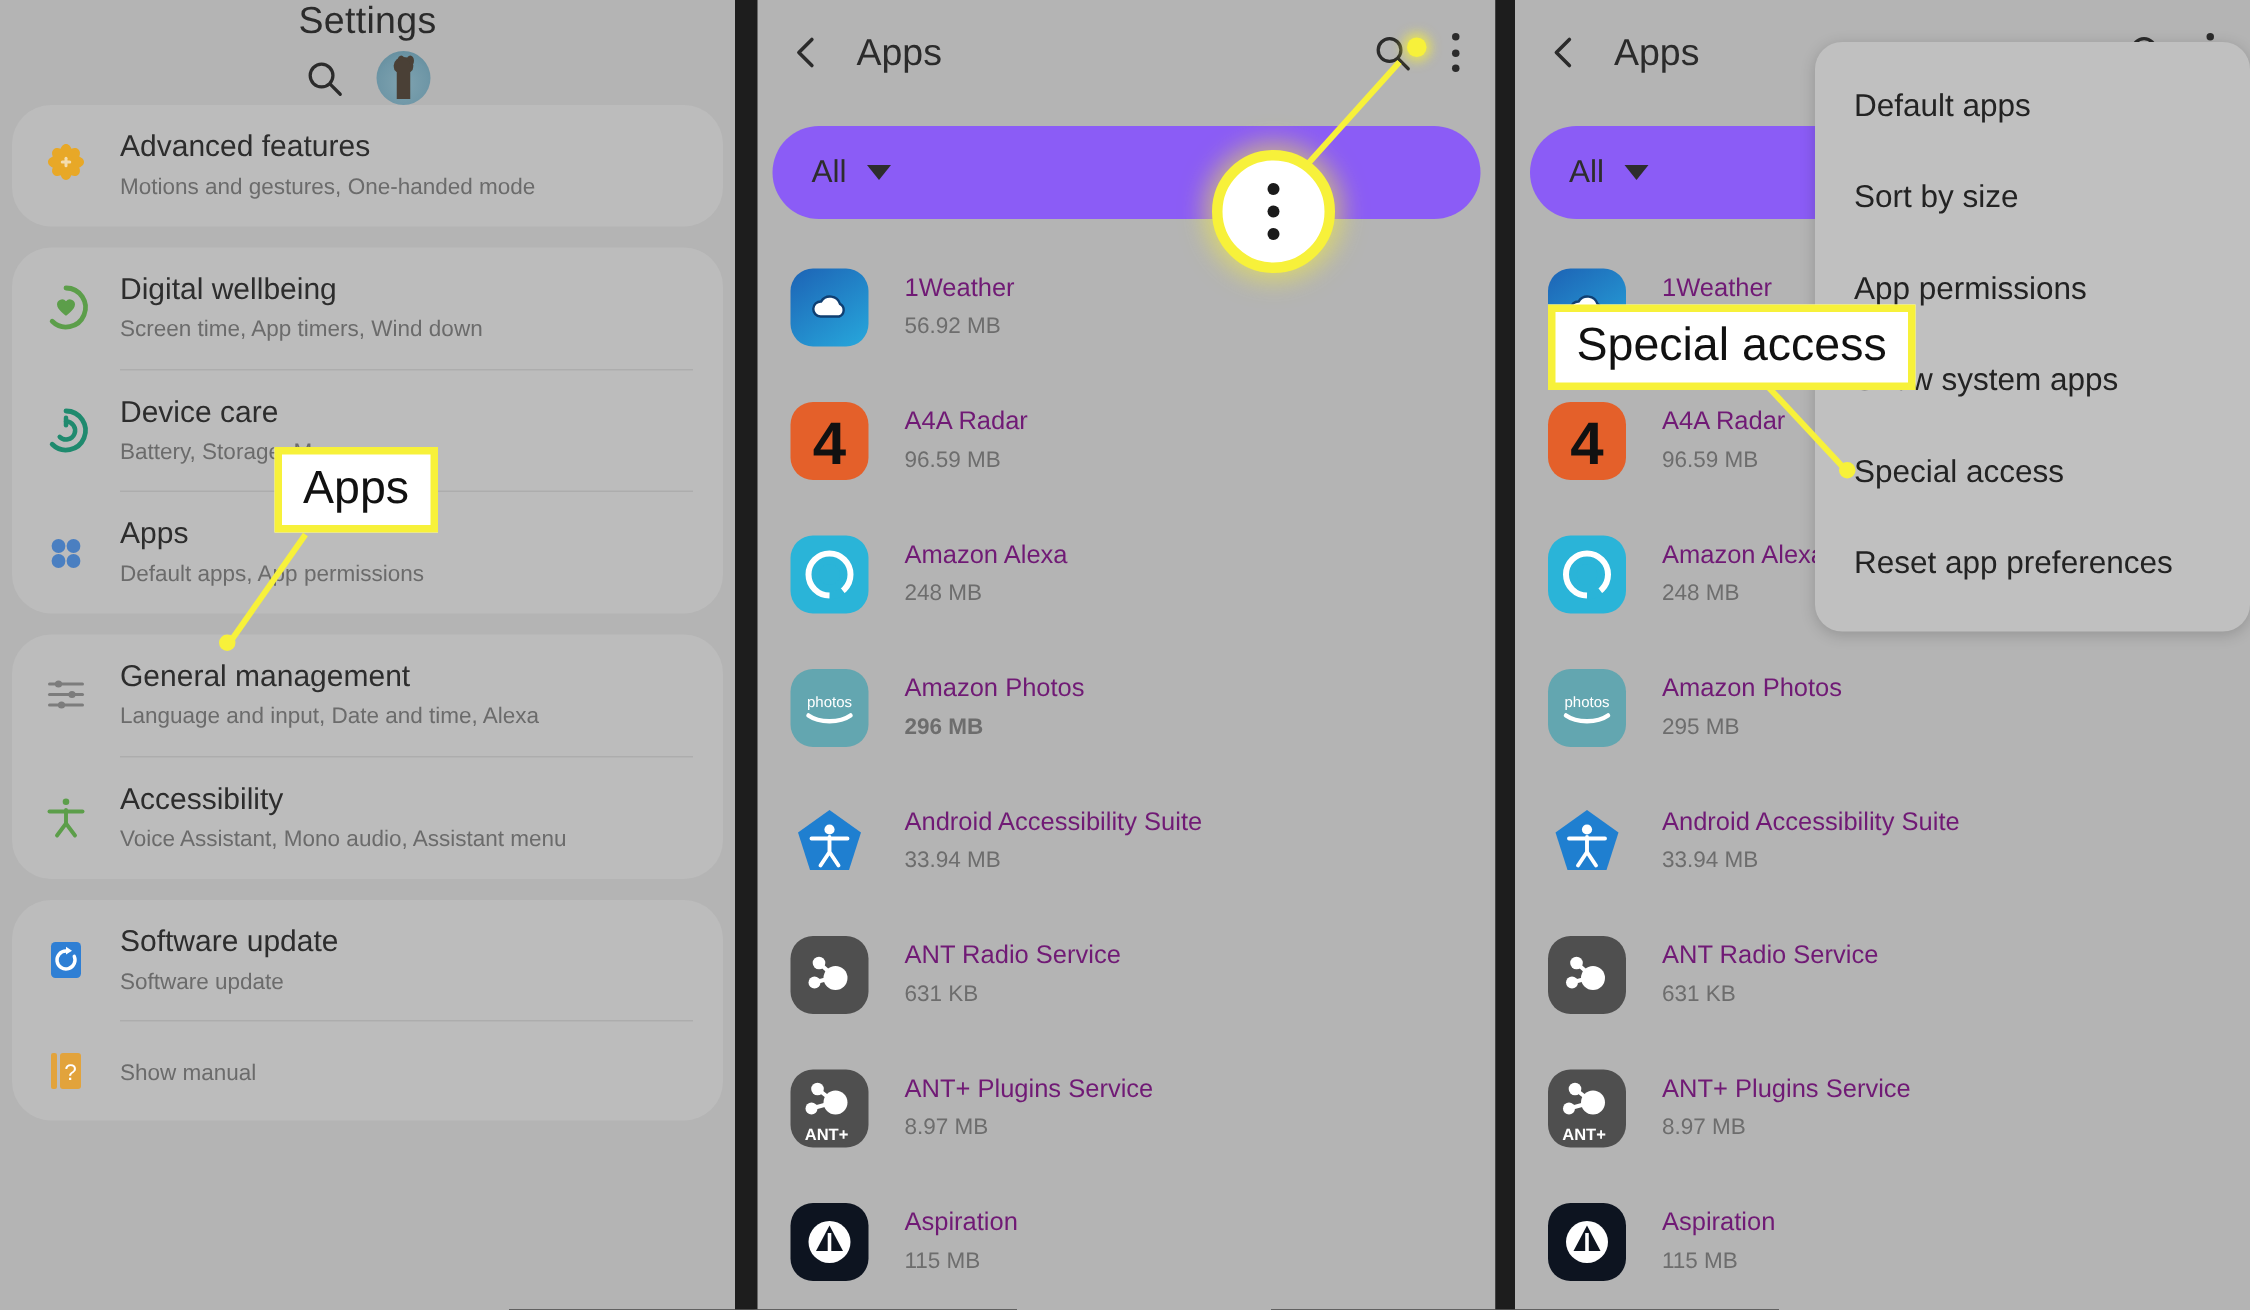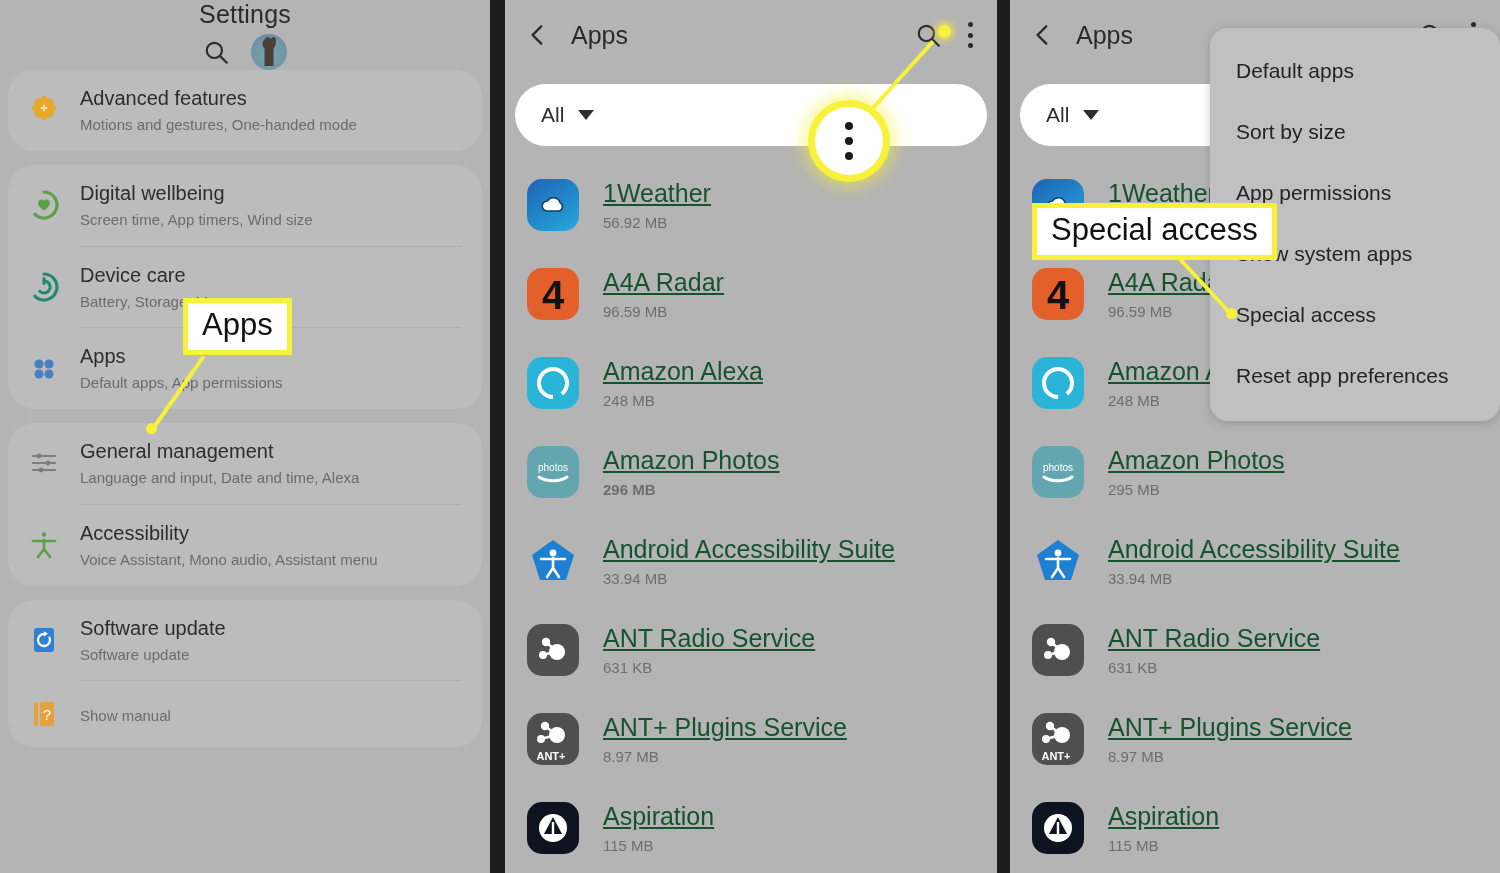--- a/index.html
+++ b/index.html
@@ -45,29 +45,29 @@
   .row .rs{font-size:15px;color:#6b6b6b;margin-top:5px;line-height:1.25;}
   .rule{height:1px;background:#adadad;margin-left:72px;margin-right:20px;}
 
   
   .p2-header{height:70px;display:flex;align-items:center;padding:0 24px 0 20px;box-sizing:border-box;}
   .backchev{width:26px;height:26px;display:block;margin-right:20px;}
   .p2-title{font-size:25px;color:#2b2b2b;flex:1;}
   .kebab{width:6px;height:26px;display:flex;flex-direction:column;justify-content:space-between;align-items:center;}
   .kebab i{width:5px;height:5px;border-radius:50%;background:#2b2b2b;display:block;}
 
-  .filterbar{margin:14px 10px 0 10px;height:62px;border-radius:31px;background:#ffffff;display:flex;align-items:center;padding:0 26px;box-sizing:border-box;}
+  .filterbar{margin:14px 10px 0 10px;height:62px;border-radius:31px;background:#8b5cf6;display:flex;align-items:center;padding:0 26px;box-sizing:border-box;}
   .filterbar .fl{font-size:21px;color:#2d2d2d;margin-right:14px;}
   .caret{width:0;height:0;border-left:8px solid transparent;border-right:8px solid transparent;border-top:10px solid #2d2d2d;display:block;}
 
   .applist{margin-top:14px;}
   .approw{display:flex;align-items:center;height:89px;padding-left:22px;box-sizing:border-box;}
   .appicon{width:52px;height:52px;min-width:52px;border-radius:15px;margin-right:24px;position:relative;overflow:hidden;
     display:flex;align-items:center;justify-content:center;}
-  .appname{font-size:25px;color:#14532d;line-height:1.2;text-decoration:underline;}
+  .appname{font-size:17px;color:#701a75;line-height:1.2;}
   .appsize{font-size:15px;color:#6d6d6d;margin-top:6px;line-height:1.2;}
 
   
   .popup{position:absolute;left:200px;top:28px;width:290px;background:#c0c0c0;border-radius:18px;
      box-shadow:0 2px 10px rgba(0,0,0,.18);padding:12px 0 14px 0;}
   .mitem{font-size:21px;color:#232323;padding:19px 26px;line-height:1.1;white-space:nowrap;}
 
   
   .callout{position:absolute;background:#ffffff;border:5px solid #f7f13a;
      font-size:31px;color:#111;padding:4px 14px 7px 14px;line-height:1.15;white-space:nowrap;z-index:40;}
@@ -124,21 +124,21 @@
     <div class="card">
       <div class="row">
         <div class="icw">
           <svg width="34" height="34" viewBox="0 0 34 34" fill="none">
             <path d="M17 4a13 13 0 1 1-9.2 22.2" stroke="#5c9e4a" stroke-width="3.2" stroke-linecap="round"></path>
             <path d="M17 22.5s-6-3.8-6-7.6a3.4 3.4 0 0 1 6-2.1 3.4 3.4 0 0 1 6 2.1c0 3.8-6 7.6-6 7.6z" fill="#5c9e4a"></path>
           </svg>
         </div>
         <div class="txt">
           <div class="rt">Digital wellbeing</div>
-          <div class="rs">Screen time, App timers, Wind size</div>
+          <div class="rs">Screen time, App timers, Wind down</div>
         </div>
       </div>
       <div class="rule"></div>
       <div class="row">
         <div class="icw">
           <svg width="34" height="34" viewBox="0 0 34 34" fill="none">
             <path d="M17 4a13 13 0 1 1-9.2 22.2" stroke="#1f8a6e" stroke-width="3.2" stroke-linecap="round"></path>
             <path d="M17 11a6 6 0 1 1-4.2 10.2" stroke="#1f8a6e" stroke-width="3" stroke-linecap="round"></path>
             <path d="M17 8.5v5" stroke="#1f8a6e" stroke-width="3" stroke-linecap="round"></path>
           </svg>

